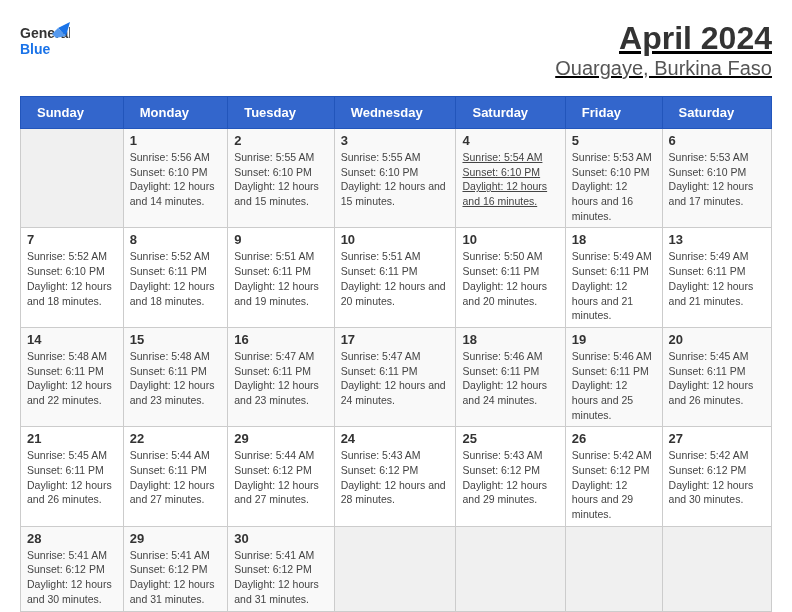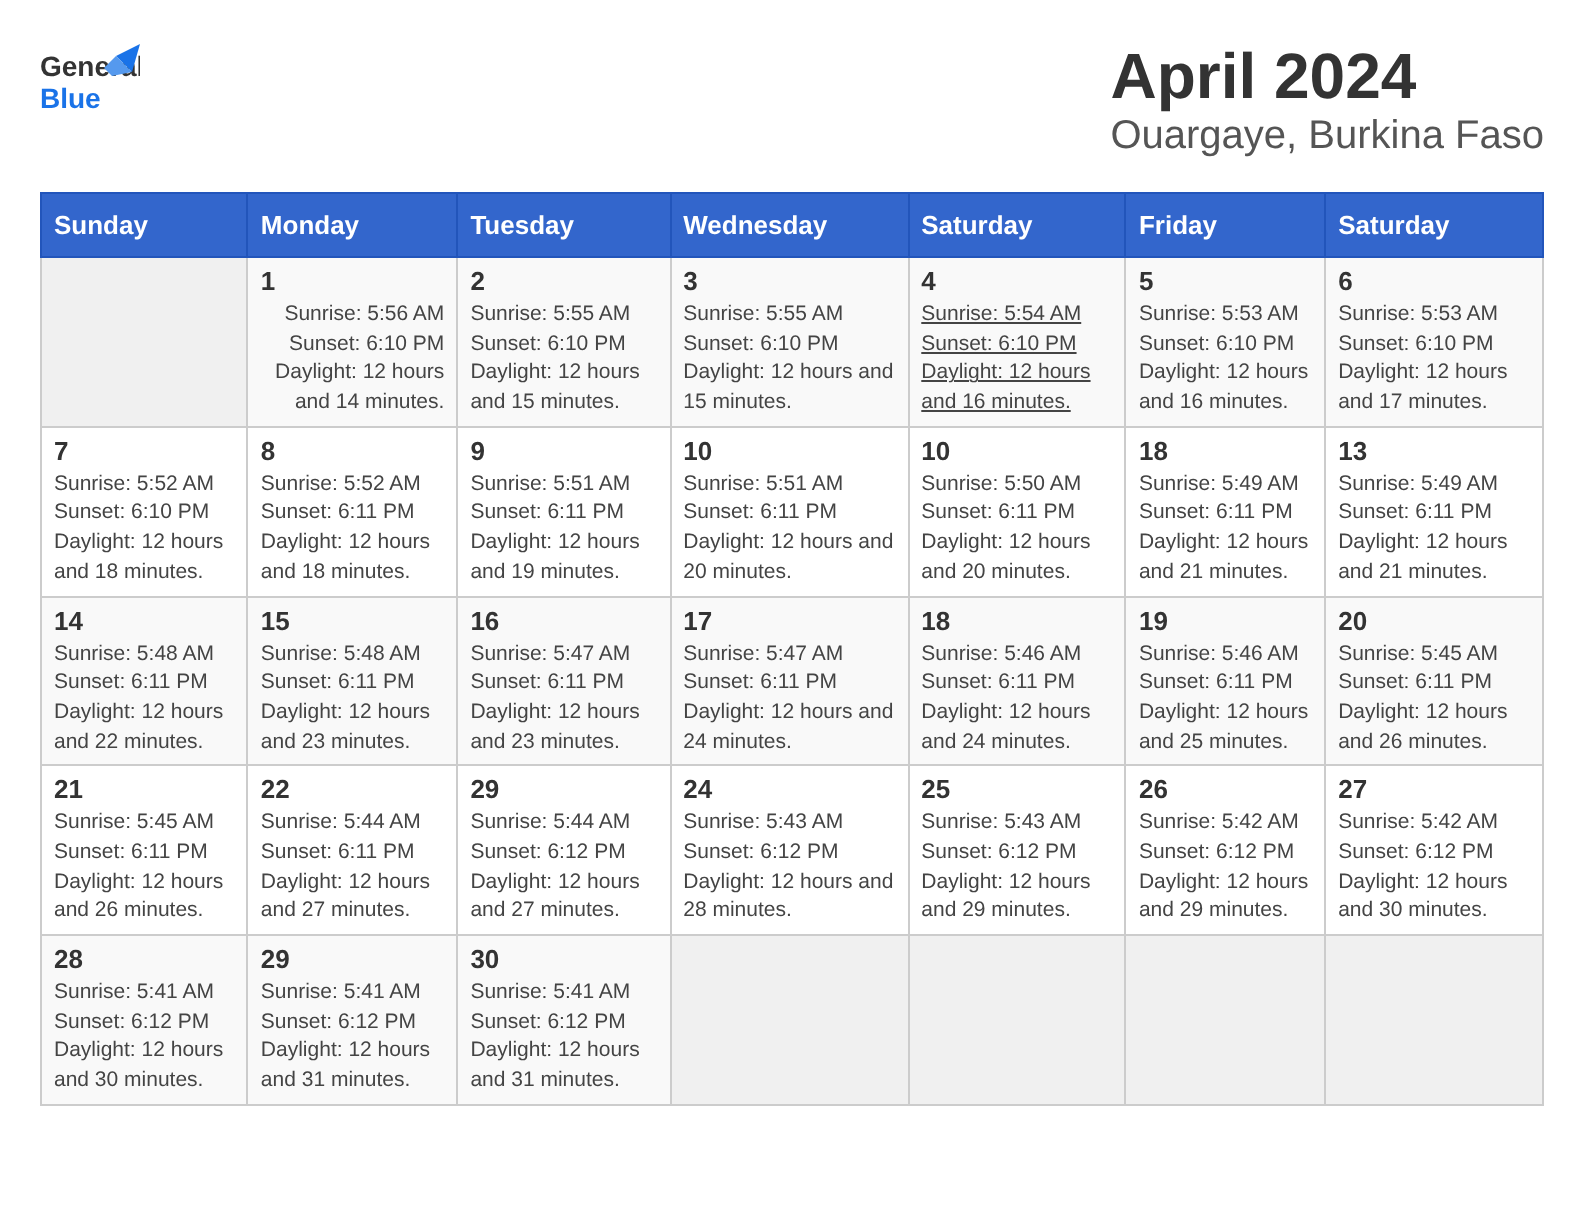--- a/index.html
+++ b/index.html
@@ -15,40 +15,41 @@
       justify-content: space-between;
       align-items: flex-start;
       margin-bottom: 16px;
     }
     .logo {
       display: flex;
       align-items: center;
       gap: 4px;
     }
     .title-area {
-      text-align: left;
+      text-align: right;
+      text-decoration: underline;
     }
     .main-title {
       font-size: 32px;
       font-weight: bold;
       color: #333;
     }
     .subtitle {
       font-size: 20px;
       color: #555;
     }
     .calendar-table {
       width: 100%;
       border-collapse: collapse;
       font-size: 11px;
     }
     .calendar-table thead tr th {
       background-color: #3366cc;
       color: #fff;
-      padding: 8px 6px;
+      padding: 8px 16px;
       text-align: left;
       font-size: 13px;
       font-weight: bold;
       border: 1px solid #2255bb;
     }
     .calendar-table tbody tr td {
       border: 1px solid #ccc;
       vertical-align: top;
       padding: 4px 6px;
       min-height: 80px;
@@ -103,21 +104,21 @@
         <th>Saturday</th>
         <th>Friday</th>
         <th>Saturday</th>
       </tr>
   </thead>
   <tbody id="calendar-body">
   <tr>
         <td class="empty"></td>
         <td>
           <span class="day-number">1</span>
-          <div class="day-info" style="white-space: pre-line; text-align: right;">Sunrise: 5:56 AM
+          <div class="day-info" style="white-space: pre-line;">Sunrise: 5:56 AM
 Sunset: 6:10 PM
 Daylight: 12 hours and 14 minutes.</div>
         </td>
         <td>
           <span class="day-number">2</span>
           <div class="day-info" style="white-space: pre-line;">Sunrise: 5:55 AM
 Sunset: 6:10 PM
 Daylight: 12 hours and 15 minutes.</div>
         </td>
         <td>

